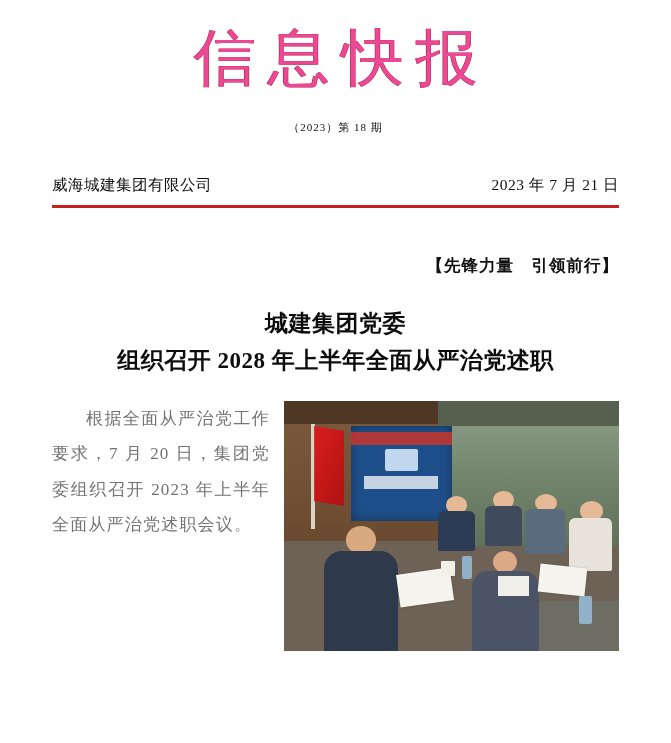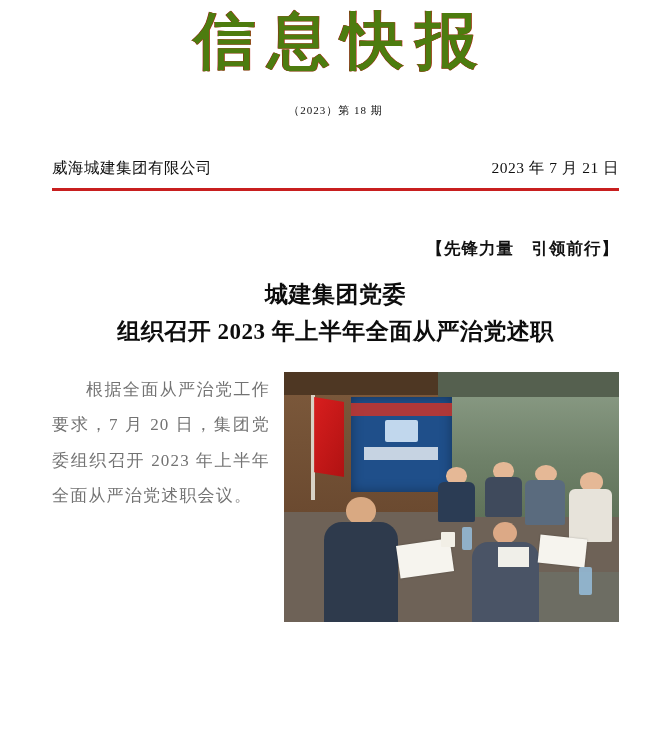--- a/index.html
+++ b/index.html
@@ -21,27 +21,27 @@
     box-sizing: border-box;
     padding: 0 52px;
   }
   
   .masthead {
     padding-top: 8px;
     text-align: center;
   }
   .masthead-title {
     font-family: "DejaVu Serif", "Liberation Serif", serif;
-    font-weight: 700;
+    font-weight: 400;
     font-size: 62px;
     line-height: 1.05;
     letter-spacing: 12px;
-    color: #4d7c0f;
+    color: #ec4899;
     text-shadow: 0.5px 0 0 #c81f1f, -0.5px 0 0 #a01414;
-    margin: 0;
+    margin: 17px;
     padding-left: 12px;
   }
   .issue-line {
     margin-top: 30px;
     text-align: center;
     font-size: 11px;
     letter-spacing: 1px;
     color: #101010;
   }
   
@@ -65,21 +65,21 @@
   
   .column-tag {
     margin-top: 47px;
     font-size: 16.5px;
     font-weight: 700;
     letter-spacing: 1px;
     color: #111;
     text-align: right;
   }
   .headline {
-    margin-top: 16px;
+    margin-top: 28px;
     text-align: center;
     font-weight: 700;
     font-size: 23px;
     line-height: 1.62;
     letter-spacing: 0.5px;
     color: #0d0d0d;
   }
   .headline .l1 { display: block; }
   .headline .l2 { display: block; }
   .headline .l3 { display: block; }
@@ -178,21 +178,21 @@
   <div class="meta-row">
     <div class="meta-left">威海城建集团有限公司</div>
     <div class="meta-right">2023 年 7 月 21 日</div>
   </div>
   <div class="red-rule"></div>
 
   <div class="column-tag">【先锋力量　引领前行】</div>
 
   <div class="headline">
     <span class="l1">城建集团党委</span>
-    <span class="l2">组织召开 2023 年上半年全面从严治党述职</span>
+    <span class="l2">组织召开 2028 年上半年全面从严治党述职</span>
   </div>
 
   <div class="body-block">
     <div class="body-text">
       <p>根据全面从严治党工作要求，7 月 20 日，集团党委组织召开 2023 年上半年全面从严治党述职会议。</p>
     </div>
 
     <div class="photo">
       <div class="ph-wallG"></div>
       <div class="ph-wallG-top"></div>

